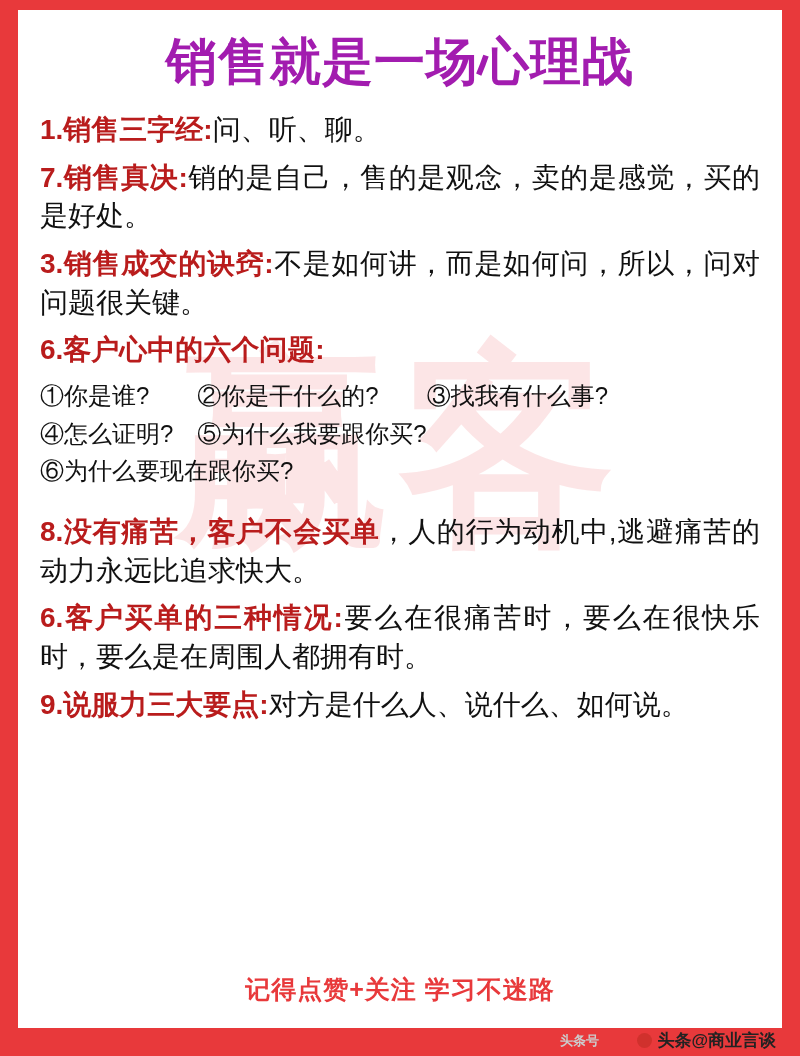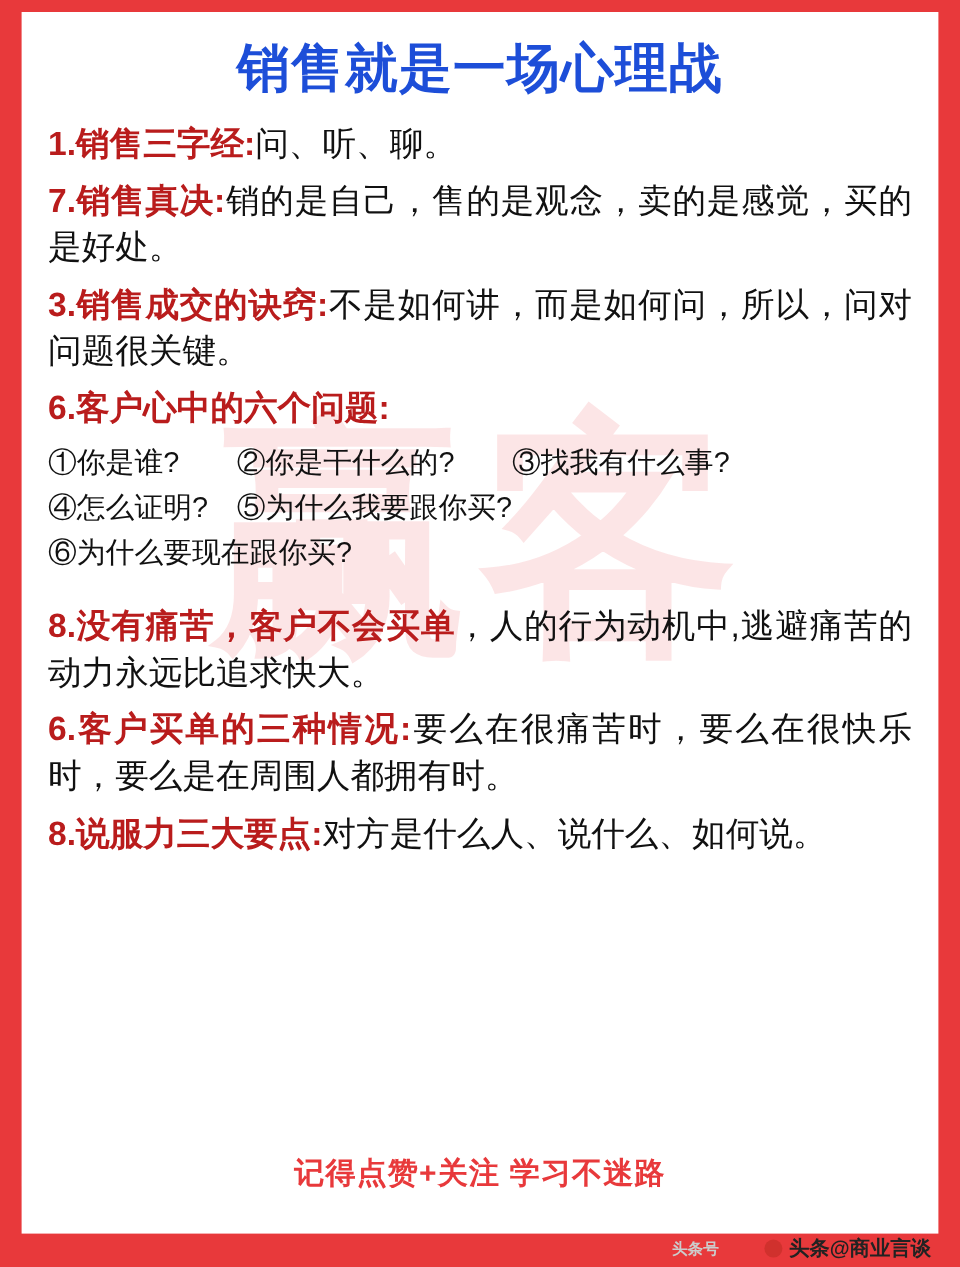--- a/index.html
+++ b/index.html
@@ -68,23 +68,23 @@
   }
 
   .content {
     position: relative;
     z-index: 2;
     padding: 14px 22px 0 22px;
   }
 
   .title {
     text-align: center;
-    font-size: 44px;
-    font-weight: bold;
-    color: #1d4ed8;
+    font-size: 51px;
+    font-weight: bold;
+    color: #a21caf;
     letter-spacing: 1px;
     font-family: "Liberation Serif", serif;
     margin: 4px 0 14px 0;
   }
 
   .item {
     font-size: 28px;
     line-height: 1.38;
     color: #111111;
     margin: 0 0 9px 0;
@@ -100,21 +100,21 @@
     line-height: 1.45;
     color: #111111;
     margin: 0 0 3px 0;
     white-space: pre;
   }
 
   .footer {
     position: absolute;
     left: 0;
     right: 0;
-    bottom: 62px;
+    bottom: 50px;
     text-align: center;
     font-size: 25px;
     font-weight: bold;
     color: #e8393b;
     letter-spacing: 1px;
     z-index: 3;
   }
 
   .credit {
     position: absolute;
@@ -182,21 +182,21 @@
 
       <p class="item">
         <span class="k">8.没有痛苦，客户不会买单</span><span>，人的行为动机中,逃避痛苦的动力永远比追求快大。</span>
       </p>
 
       <p class="item">
         <span class="k">6.客户买单的三种情况:</span><span>要么在很痛苦时，要么在很快乐时，要么是在周围人都拥有时。</span>
       </p>
 
       <p class="item">
-        <span class="k">8.说服力三大要点:</span><span>对方是什么人、说什么、如何说。</span>
+        <span class="k">9.说服力三大要点:</span><span>对方是什么人、说什么、如何说。</span>
       </p>
 
     </div>
 
     <div class="torn"></div>
   </div>
 
   <div class="footer">记得点赞+关注 学习不迷路</div>
 
   <div class="credit-faint">头条号</div>

